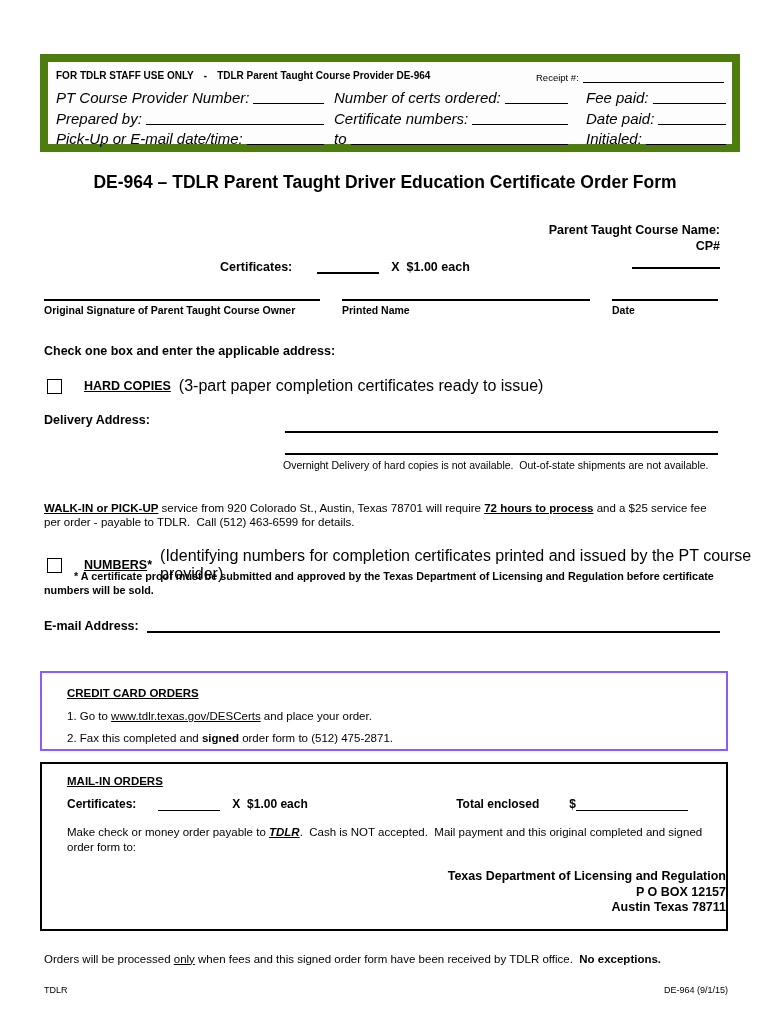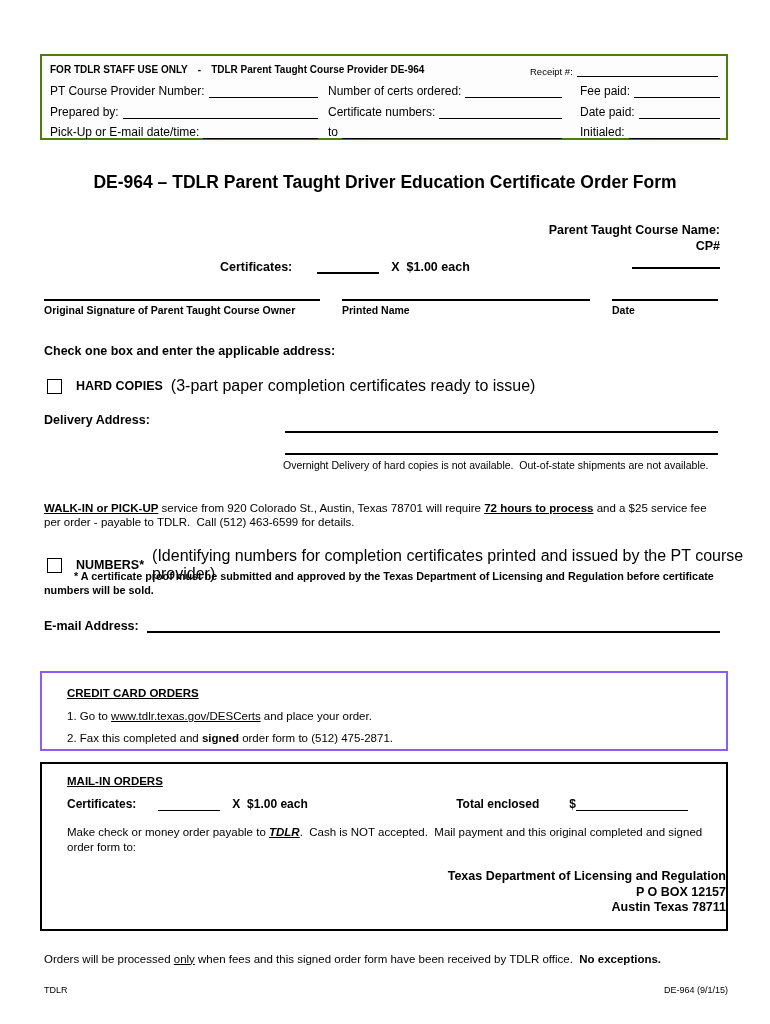--- a/index.html
+++ b/index.html
@@ -8,24 +8,24 @@
     font-family:"Liberation Sans", sans-serif;
     -webkit-font-smoothing:antialiased;
   }
   #page { position:relative; width:770px; height:1024px; background:#fff; overflow:hidden; }
   .pre { white-space:pre; }
   .prewrap { white-space:pre-wrap; }
   .b { font-weight:bold; }
   .u { text-decoration:underline; }
 
   
-  .staff-box { position:absolute; left:40px; top:54px; width:684px; height:82px; border:2px solid #4d7c0f; background:#fdfdfd; }
+  .staff-box { position:absolute; left:40px; top:54px; width:684px; height:82px; border:8px solid #4d7c0f; background:#fdfdfd; }
   .staff-title { position:absolute; left:8px; top:8px; font-size:10px; font-weight:bold; white-space:pre; }
   .staff-title .dash { margin:0 10px; }
-  .sb-row { position:absolute; display:flex; align-items:flex-end; font-size:12px; height:13px; }
+  .sb-row { position:absolute; display:flex; align-items:center; font-size:15px; height:13px;font-style:italic; }
   .sb-line { flex:1; border-bottom:1px solid #000; margin-left:4px; height:11px; }
   .receipt-row { left:488px; top:8px; width:188px; position:absolute; display:flex; align-items:flex-end; font-size:9.5px; height:13px; }
   .c1 { left:8px;  width:268px; }
   .c2 { left:286px; width:234px; }
   .c3 { left:538px; width:140px; }
   .r1 { top:29px; } .r2 { top:50px; } .r3 { top:70px; }
 
   
   .form-title { position:absolute; top:172px; left:0; width:100%; text-align:center; font-size:17.5px; font-weight:bold; }
 
@@ -43,21 +43,21 @@
   .sig-c1 { width:276px; } .sig-c2 { width:248px; margin-left:22px; } .sig-c3 { width:106px; margin-left:22px; }
   .sig-line { border-top:2px solid #000; height:0; }
   .sig-label { font-size:10.5px; font-weight:bold; margin-top:3px; }
 
   .check-instruction { position:absolute; top:344px; left:44px; font-size:12.5px; font-weight:bold; }
 
   .cb-row { position:absolute; left:47px; display:flex; align-items:center; }
   .hard-row { top:377px; }
   .numbers-row { top:547px;align-items:center; }
   .checkbox { width:13px; height:13px; border:1.5px solid #000; background:#fff; flex:0 0 auto; }
-  .cb-label { margin-left:14px; font-size:12.5px; font-weight:bold; }
+  .cb-label { margin-left:22px; font-size:12.5px; font-weight:bold; text-decoration:underline; }
   .cb-star { font-size:12.5px; font-weight:bold; }
   .cb-desc { margin-left:8px; font-size:16px; }
 
   .delivery-label { position:absolute; top:413px; left:44px; font-size:12.5px; font-weight:bold; }
   .fill-line { position:absolute; height:0; border-bottom:2px solid #000; }
   .delivery-line-1 { left:285px; top:431px; width:433px; }
   .delivery-line-2 { left:285px; top:453px; width:433px; }
   .delivery-note { position:absolute; top:459px; left:283px; font-size:10.5px; }
 
   .walkin { position:absolute; top:489px; left:44px; width:678px; font-size:11.5px; line-height:14.5px; }

